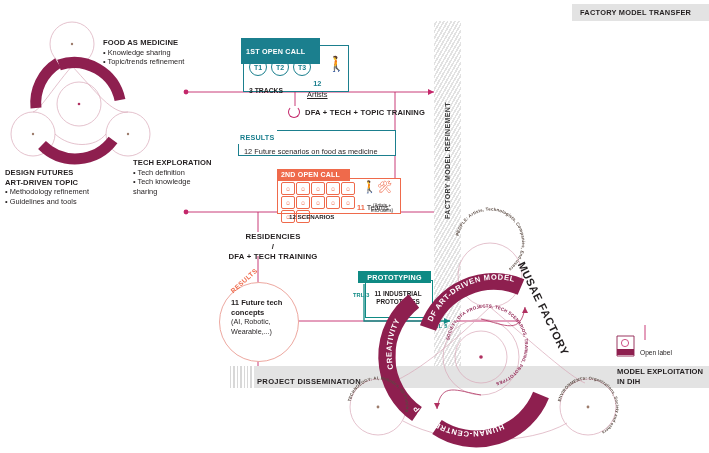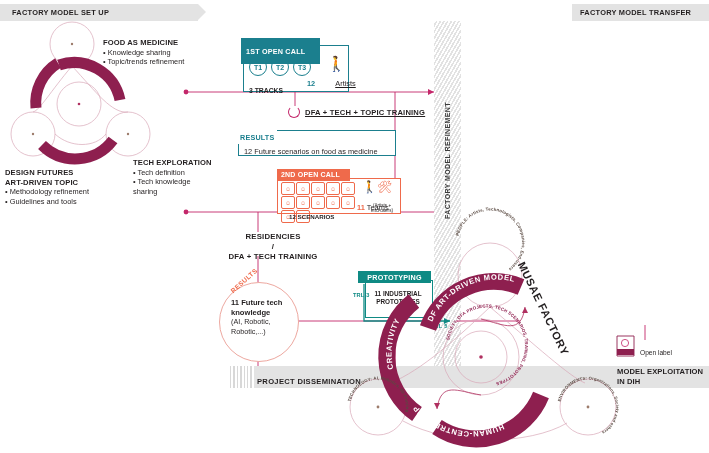--- a/index.html
+++ b/index.html
@@ -51,26 +51,26 @@
   #oc1-tab{left:241px;top:38px;width:74px;height:26px;background:#1b7f8e;
     display:flex;align-items:center;padding-left:5px;}
   #oc1-tab span{font-size:7.2px;font-weight:bold;color:#fff;letter-spacing:.2px;}
   .track{position:absolute;top:58px;width:16px;height:16px;border-radius:50%;
      border:1.2px solid #1b7f8e;display:flex;align-items:center;justify-content:center;}
   .track span{font-size:7px;font-weight:bold;color:#1b7f8e;}
   #track-0{left:249px;} #track-1{left:271px;} #track-2{left:293px;}
   #tracks-label{left:249px;top:79px;}
   #tracks-label span{font-size:6.8px;font-weight:bold;color:#231f20;}
   #artists-icon{left:327px;top:56px;font-size:15px;color:#1b7f8e;line-height:15px;}
-  #artists-label{left:307px;top:79px;display:flex;gap:20px;align-items:center;}
+  #artists-label{left:307px;top:79px;display:flex;gap:2px;align-items:center;flex-direction:column;}
   #artists-label .num{font-size:7.4px;font-weight:bold;color:#1b7f8e;}
   #artists-label .unit{font-size:7.4px;color:#231f20;text-decoration:underline;}
 
   
-  #training-row{left:288px;top:106px;display:flex;align-items:center;gap:5px;text-decoration:underline;}
+  #training-row{left:288px;top:106px;display:flex;align-items:center;gap:5px;}
   #training-icon{width:10px;height:10px;border-radius:50%;
      border:1.6px solid #c3276a;border-top-color:transparent;}
   #training-row .lbl{font-size:7.6px;font-weight:bold;letter-spacing:.2px;}
 
   
   #results-box{left:238px;top:130px;width:156px;height:24px;
      border:1px solid #1b7f8e;background:#fff;}
   #results-tab{left:238px;top:126px;background:#ffffff;padding:0 3px 0 2px;}
   #results-tab span{font-size:7.2px;font-weight:bold;color:#1b7f8e;letter-spacing:.2px;}
   #results-text{left:244px;top:140px;}
@@ -126,23 +126,20 @@
   #exploitation{left:617px;top:367px;width:90px;}
   #exploitation div{font-size:7.6px;font-weight:bold;line-height:9.8px;letter-spacing:.1px;}
   #musae-title{left:530px;top:258px;transform:rotate(64deg);transform-origin:left top;}
   #musae-title span{font-size:11px;font-weight:bold;letter-spacing:.6px;color:#231f20;white-space:nowrap;}
   svg{position:absolute;overflow:visible;}
 </style>
 </head>
 <body>
 
 <div id="phase-banner">
-  <div class="phase arrow" id="phase-0">
-    <span>FACTORY MODEL SET UP</span>
-  </div>
   <div class="phase" id="phase-3">
     <span>FACTORY MODEL TRANSFER</span>
   </div>
 </div>
 
 <div class="abs" id="hatch-band"></div>
 <div class="abs" id="hatch-band-label">
   <span>FACTORY MODEL REFINEMENT</span>
 </div>
 
@@ -287,23 +284,23 @@
   <div>/</div>
   <div>DFA + TECH TRAINING</div>
 </div>
 
 <div class="abs" id="concepts-circle"></div>
 <div class="abs" id="concepts-results">
   <span>RESULTS</span>
 </div>
 <div class="abs" id="concepts-text">
   <div class="b">11 Future tech</div>
-  <div class="b">knowledge</div>
+  <div class="b">concepts</div>
   <div class="n">(AI, Robotic,</div>
-  <div class="n">Robotic,...)</div>
+  <div class="n">Wearable,...)</div>
 </div>
 
 <div class="abs" id="proto-box"></div>
 <div class="abs" id="proto-tab">
   <span>PROTOTYPING</span>
 </div>
 <div class="abs" id="proto-text">
   <span>11 INDUSTRIAL</span>
   <span>PROTOTYPES</span>
 </div>

